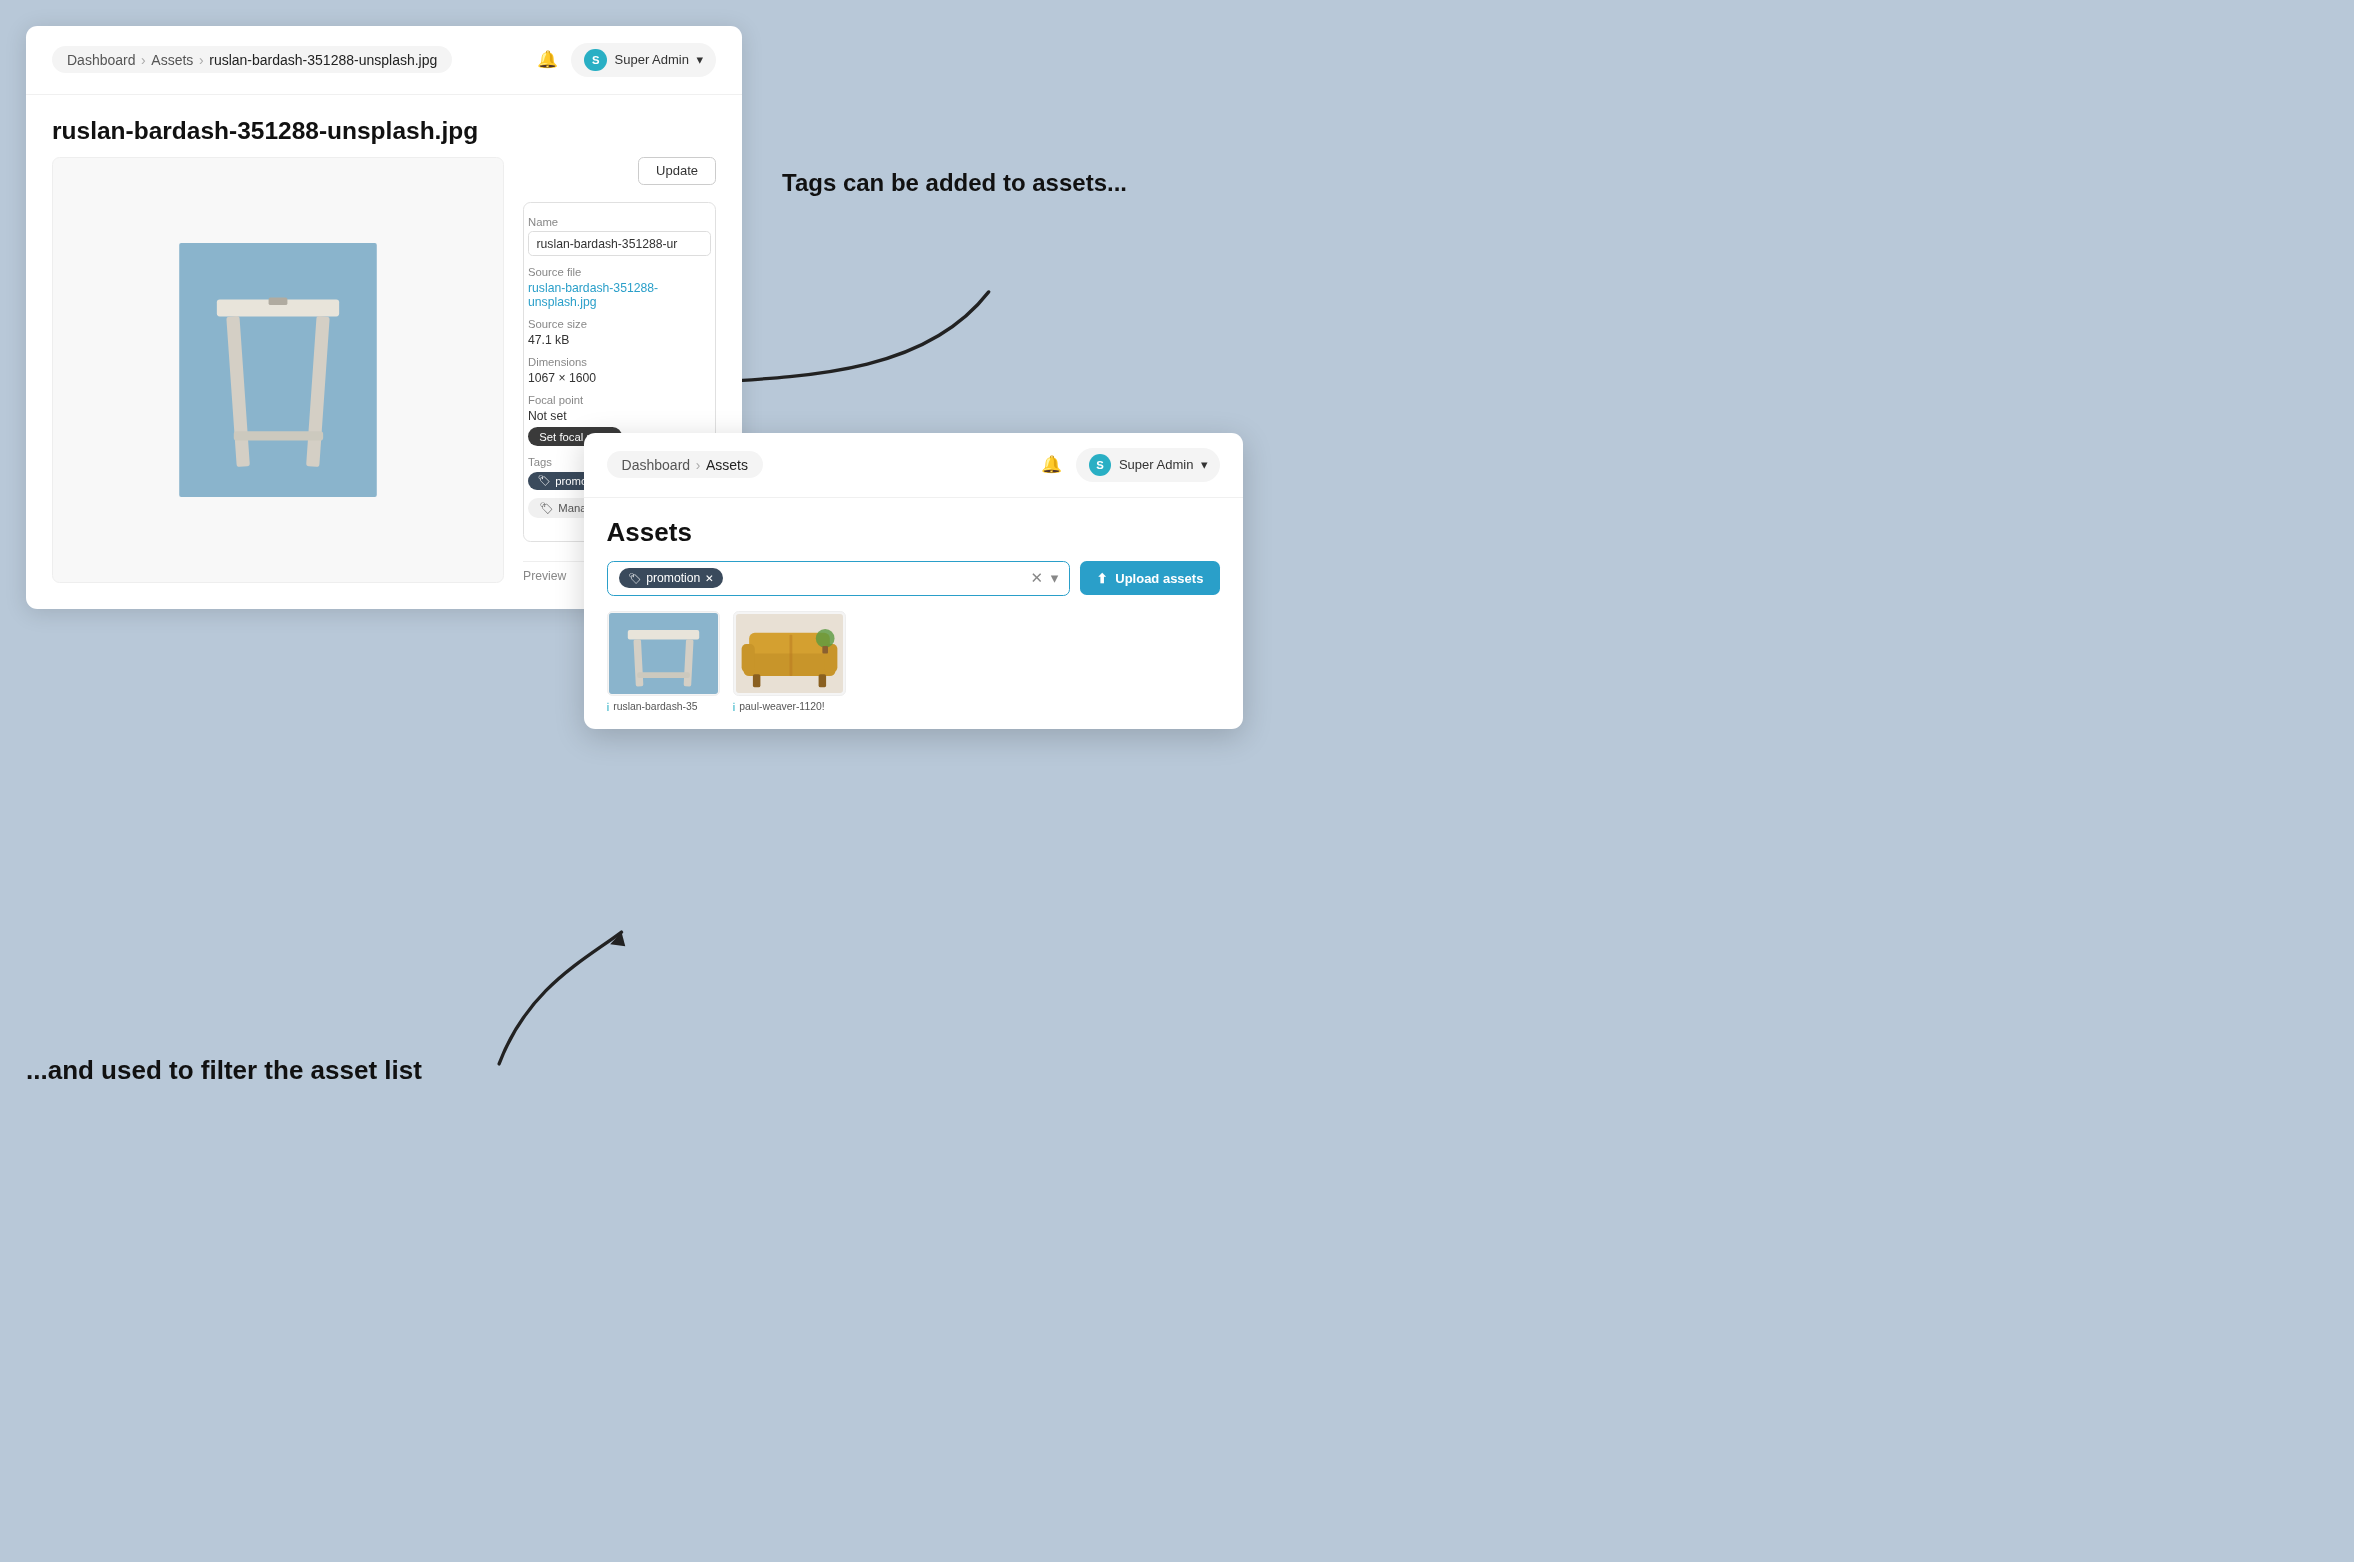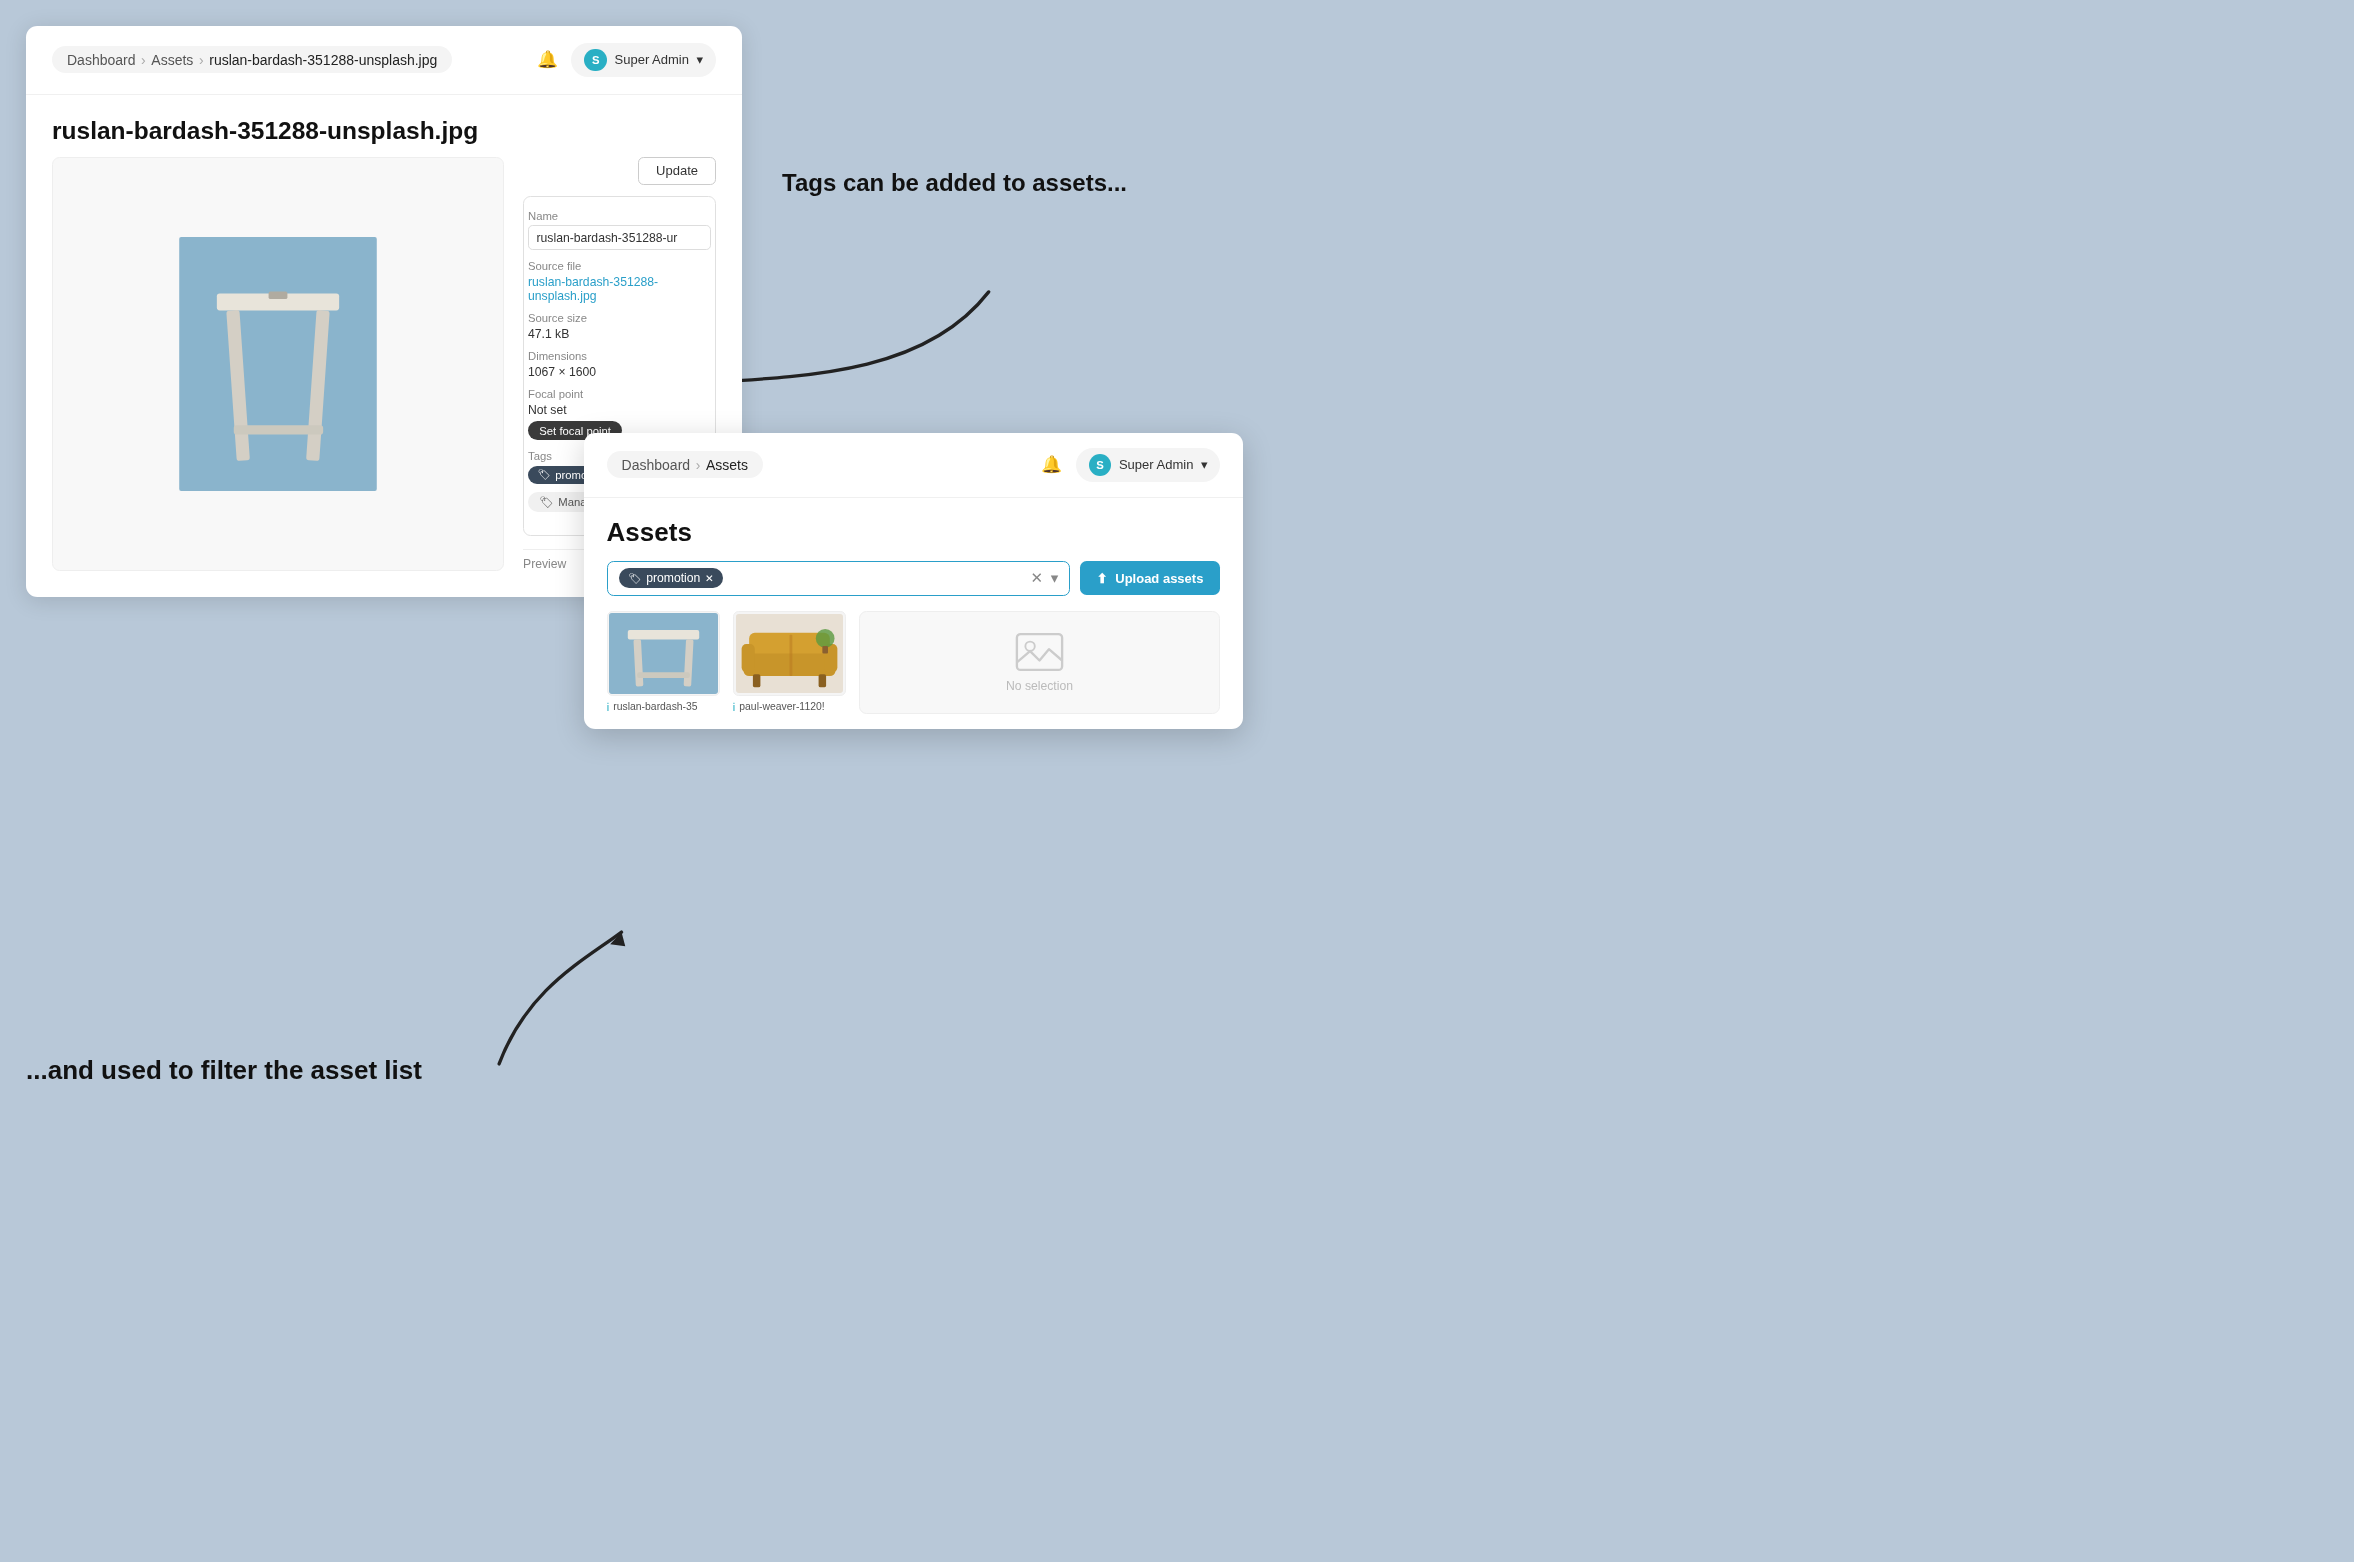--- a/index.html
+++ b/index.html
@@ -94,21 +94,21 @@
       display: flex;
       align-items: center;
       justify-content: center;
       overflow: hidden;
     }
     
     .card1-sidebar {
       flex: 1;
       display: flex;
       flex-direction: column;
-      gap: 0;
+      gap: 6px;
     }
     .update-btn-row {
       display: flex;
       justify-content: flex-end;
       margin-bottom: 11.3px;
     }
     .update-btn {
       background: #fff;
       border: 0.9px solid #ccc;
       border-radius: 5.6px;
@@ -579,24 +579,16 @@
             <rect x="92" y="34" width="6" height="8" rx="1" fill="#8a6030"></rect>
           </svg>
         </div>
       </div>
       <div class="asset-name">
         <span style="color:#29afc4;font-size:11.3px;">ℹ</span>
         <span>paul-weaver-1120!</span>
       </div>
     </div>
 
-    <div class="no-selection-box">
-      <svg width="49" height="40" viewBox="0 0 52 42" xmlns="http://www.w3.org/2000/svg">
-        <rect x="2" y="2" width="48" height="38" rx="4" fill="none" stroke="#ccc" stroke-width="2.5"></rect>
-        <circle cx="16" cy="15" r="5" fill="none" stroke="#ccc" stroke-width="2"></circle>
-        <polyline points="2,32 16,20 26,30 36,18 50,30" fill="none" stroke="#ccc" stroke-width="2.5" stroke-linejoin="round"></polyline>
-      </svg>
-      <span>No selection</span>
-    </div>
   </div>
 
 </div>
 
 
 </body></html>

